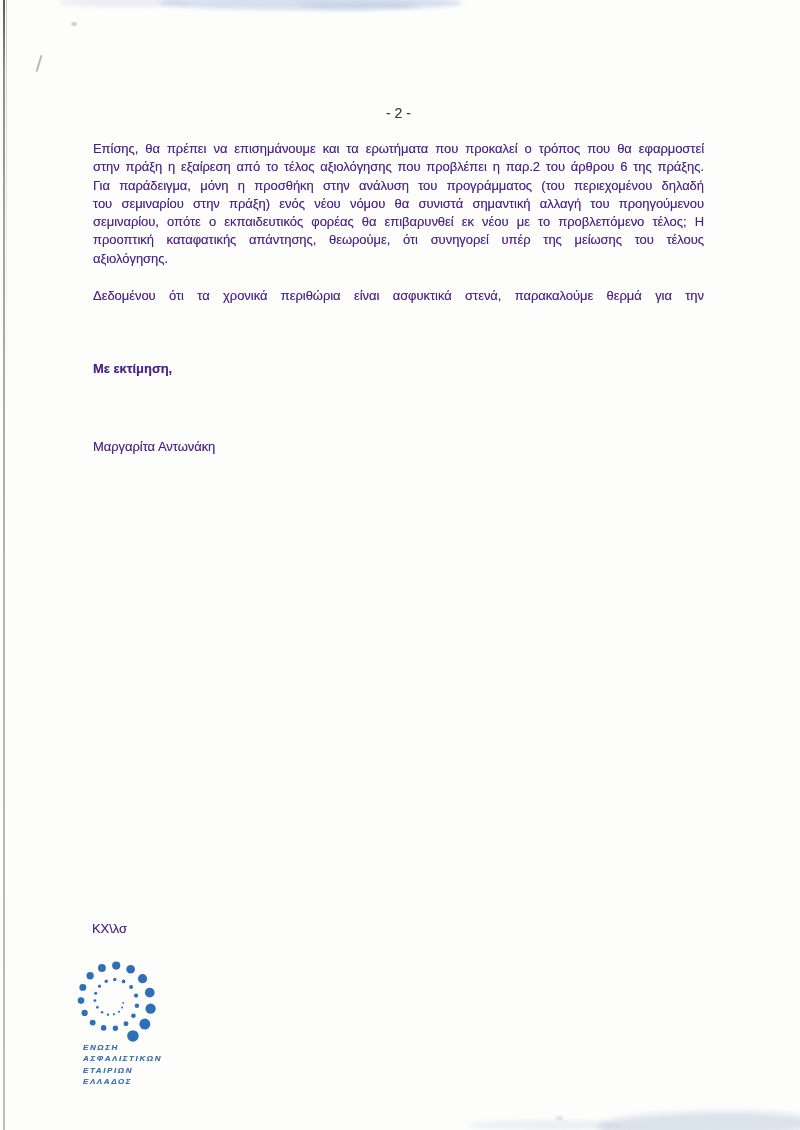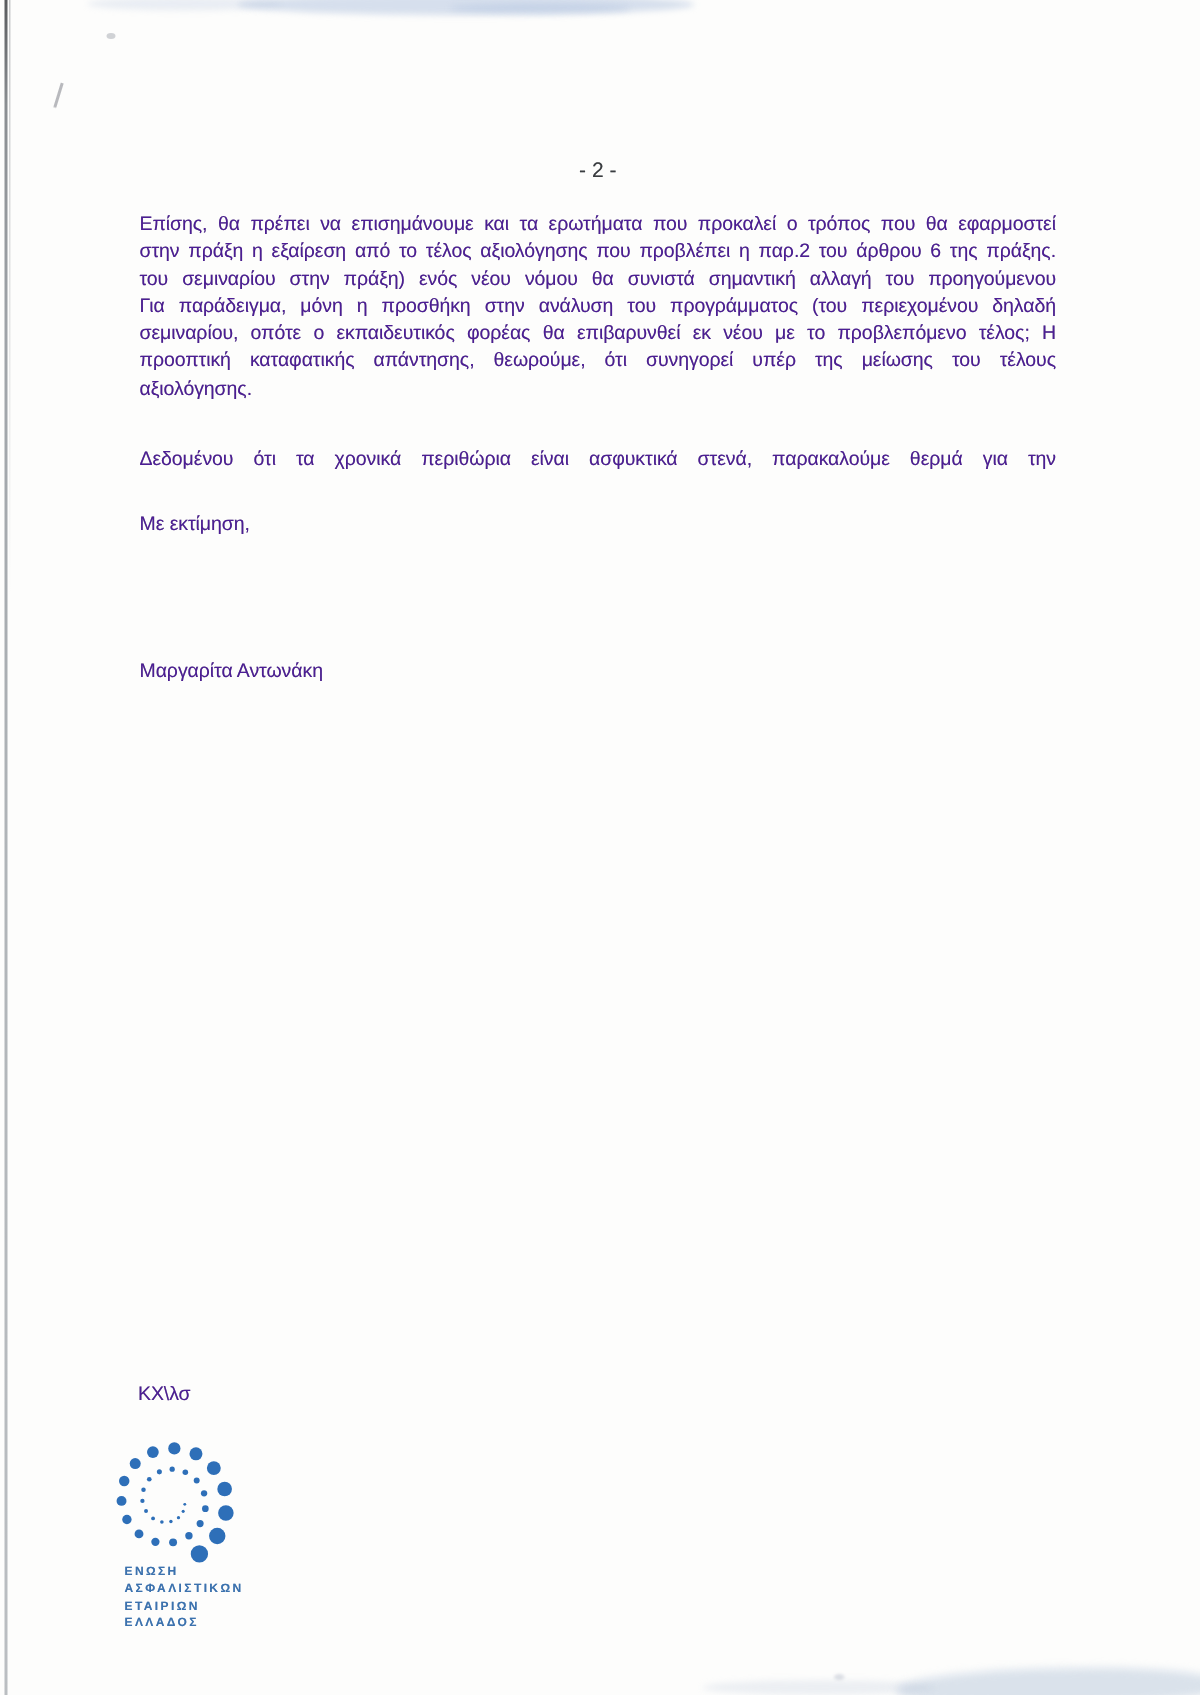--- a/index.html
+++ b/index.html
@@ -40,36 +40,37 @@
   .page-number {
     position: absolute; left: 93px; top: 105px; width: 611px;
     text-align: center; color: #3a3d40; font-size: 14px;
   }
   .para { position: absolute; left: 93px; width: 611px; }
   .line { text-align: justify; text-align-last: justify; }
   .line.last, .line.single { text-align-last: left; text-align: left; }
   .soft { text-shadow: 0 0 .4px rgba(67,70,74,.55); }
 
   .para-1 { top: 140px; }
-  .para-2 { top: 297px; }
-  .closing { top: 340px; }
+  .para-2 { top: 287px; }
+  .closing { top: 360px; font-weight: bold; }
   .signature-block { top: 438px; }
   .initials { top: 920px; left: 92px; }
 
   
   .org-logo {
     position: absolute; left: 50px; top: 951px; width: 125px; height: 104px;
     color: #2e6fb8;
   }
   .org-logo svg { width: 100%; height: 100%; display: block; }
   .org-name {
     position: absolute; left: 83px; top: 1042px;
     color: #3c72ae; font-size: 8px; font-weight: bold;
     letter-spacing: 1.6px; line-height: 11.4px;
     text-shadow: 0 0 .3px rgba(60,114,174,.6);
+    font-style: italic;
   }
 </style>
 </head>
 <body>
 
 <div class="page">
 
   <div class="scan-edge-line"></div>
   <div class="scan-edge-line2"></div>
   <div class="smudge smudge-top-1"></div>
@@ -80,22 +81,22 @@
   <div class="smudge smudge-bottom-1"></div>
   <div class="smudge smudge-bottom-2"></div>
   <div class="smudge smudge-bottom-3"></div>
 
   <div class="page-number soft">- 2 -</div>
 
   <div>
     <div class="para para-1 doc-text soft">
       <div class="line">Επίσης, θα πρέπει να επισημάνουμε και τα ερωτήματα που προκαλεί ο τρόπος που θα εφαρμοστεί</div>
       <div class="line">στην πράξη η εξαίρεση από το τέλος αξιολόγησης που προβλέπει η παρ.2 του άρθρου 6 της πράξης.</div>
+      <div class="line">Για παράδειγμα, μόνη η προσθήκη στην ανάλυση του προγράμματος (του περιεχομένου δηλαδή</div>
       <div class="line">του σεμιναρίου στην πράξη) ενός νέου νόμου θα συνιστά σημαντική αλλαγή του προηγούμενου</div>
-      <div class="line">Για παράδειγμα, μόνη η προσθήκη στην ανάλυση του προγράμματος (του περιεχομένου δηλαδή</div>
       <div class="line">σεμιναρίου, οπότε ο εκπαιδευτικός φορέας θα επιβαρυνθεί εκ νέου με το προβλεπόμενο τέλος; Η</div>
       <div class="line">προοπτική καταφατικής απάντησης, θεωρούμε, ότι συνηγορεί υπέρ της μείωσης του τέλους</div>
       <div class="line last">αξιολόγησης.</div>
     </div>
 
     <div class="para para-2 doc-text soft">
       <div class="line">Δεδομένου ότι τα χρονικά περιθώρια είναι ασφυκτικά στενά, παρακαλούμε θερμά για την</div>
     </div>
 
     <div class="para closing doc-text soft">

